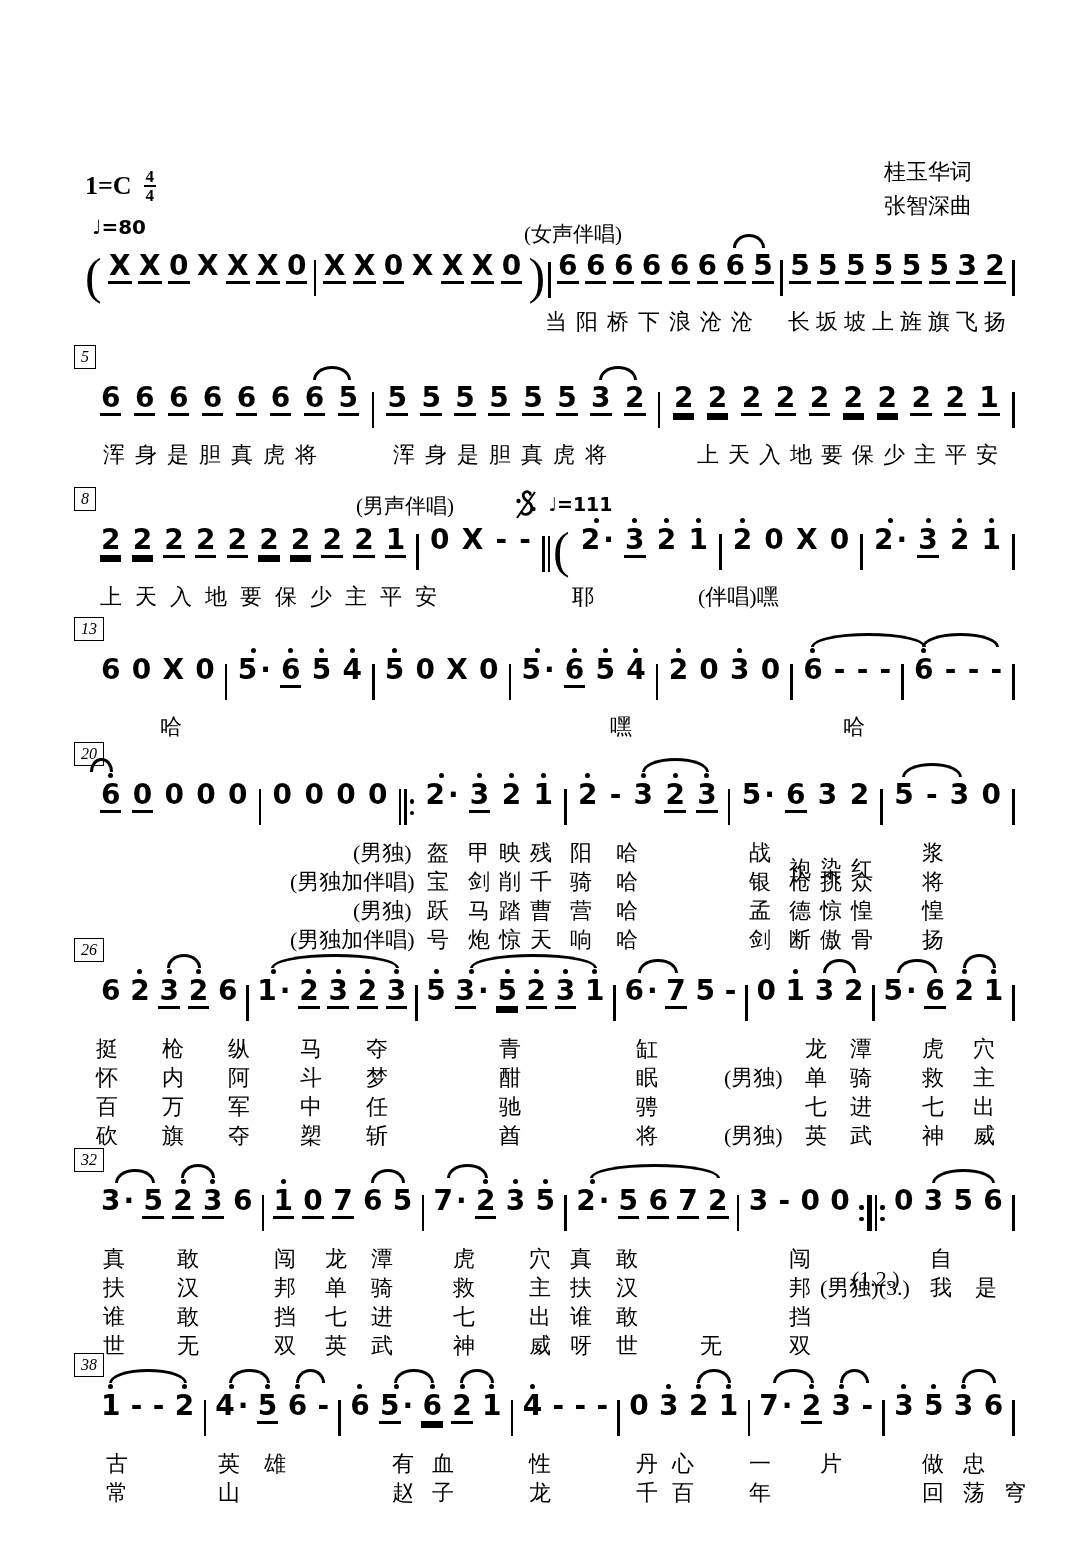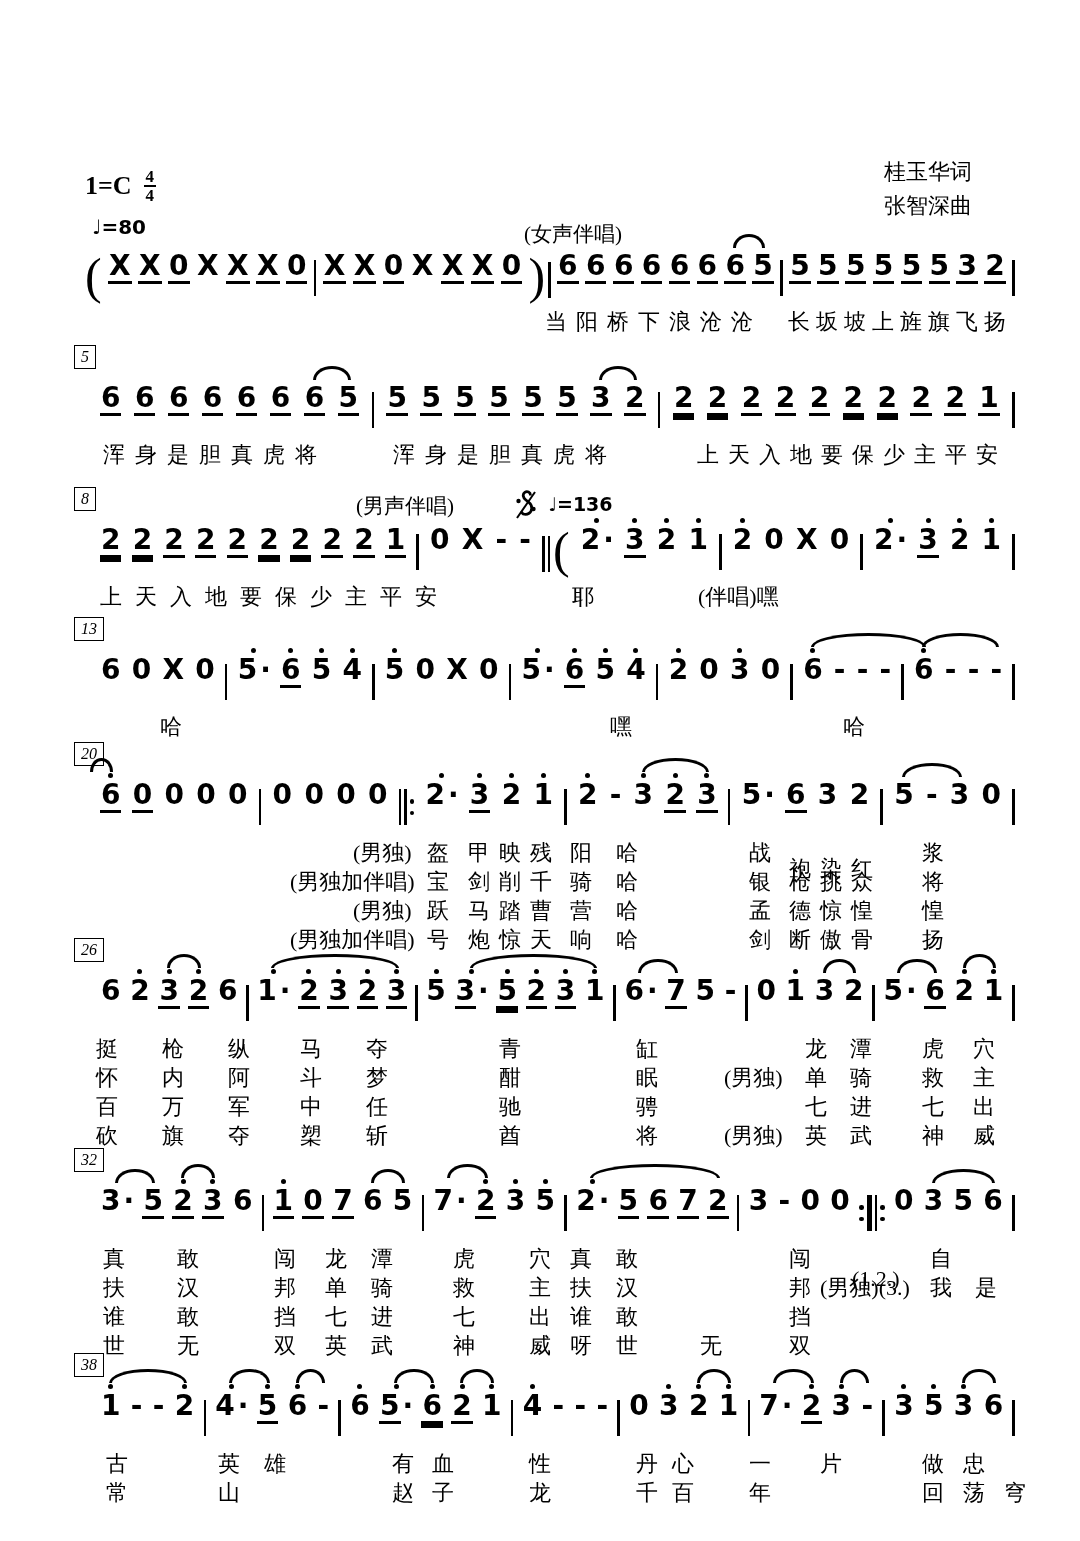--- a/index.html
+++ b/index.html
@@ -440,21 +440,21 @@
       <div class="mnum">8</div>
       <div class="ann" style="left: 356px; top: 5px;">(男声伴唱)</div>
       <div class="ann" style="left: 514px; top: 2px;">
   <svg width="24" height="32" viewBox="0 0 24 32" aria-hidden="true">
     <path d="M16.5 6.5 C16.5 3.2 13.2 1.8 10.8 3.4 C8.3 5.1 8.9 8.6 11.9 11 L15 13.5 C19 16.6 18.2 22.2 15.1 24.2 C12.1 26.2 8.1 25.6 7.5 22.4" fill="none" stroke="#000" stroke-width="2.8"></path>
     <line x1="3" y1="29" x2="21" y2="3" stroke="#000" stroke-width="2"></line>
     <circle cx="4.5" cy="12" r="2.2"></circle>
     <circle cx="19.5" cy="20" r="2.2"></circle>
   </svg>
 </div>
-      <div class="ann b" style="left: 548px; top: 6px;">♩=136</div>
+      <div class="ann b" style="left: 548px; top: 6px;">♩=111</div>
       <div class="notes" style="top: 13px;">
         <div class="tok">
           <div class="oct"></div>
           <div class="drow">
             <span class="dg u2">2</span>
           </div>
         </div>
         <div class="tok">
           <div class="oct"></div>
           <div class="drow">

